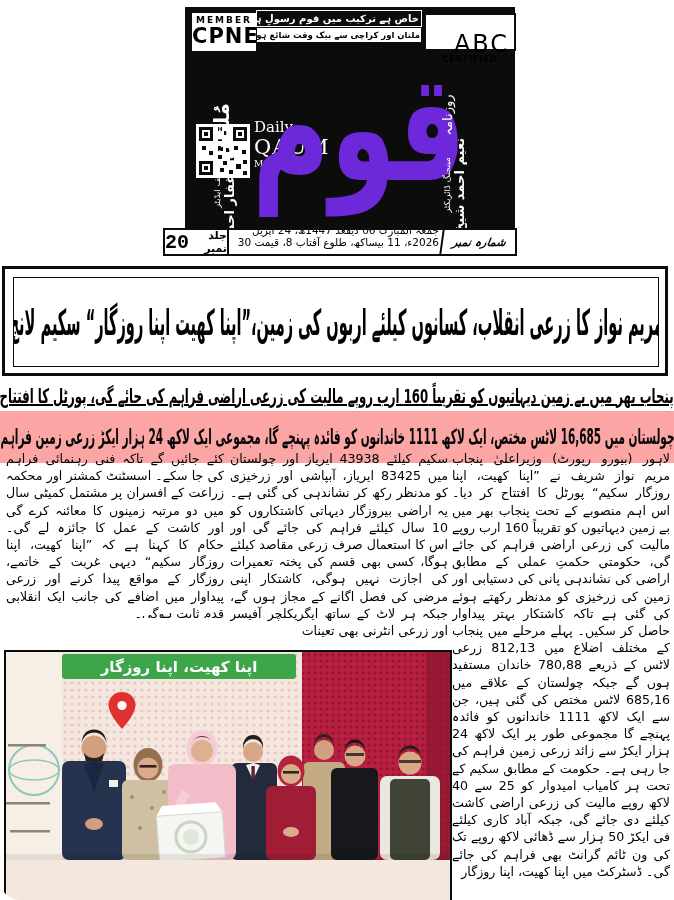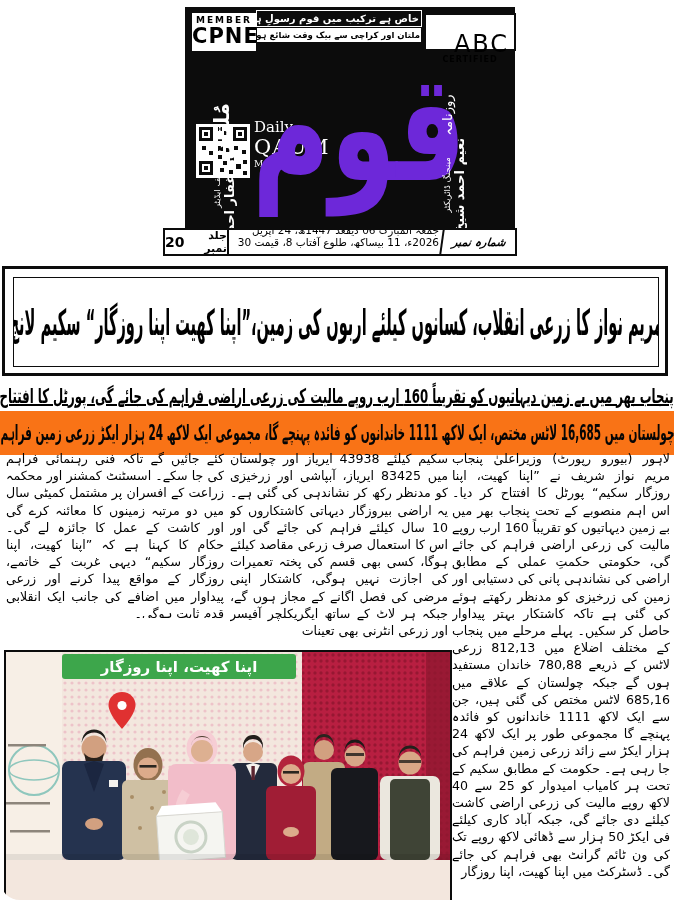--- a/index.html
+++ b/index.html
@@ -35,35 +35,35 @@
   .v-multan{left:172px;top:118px;width:100px;height:26px;font-size:21px;font-weight:bold;line-height:26px;}
   .v-rozn{left:408px;top:106px;width:80px;height:18px;font-size:13px;line-height:18px;}
   .v-editor{left:182px;top:172px;width:96px;height:34px;}
   .v-md{left:412px;top:168px;width:96px;height:34px;}
   .v-title{font-size:8.5px;line-height:1.1;}
   .v-name{font-size:13px;font-weight:bold;line-height:1.2;white-space:nowrap;}
   .datebar{position:absolute;left:163px;top:228px;width:354px;height:28px;background:#fff;
            border:2px solid #0c0c0c;display:flex;direction:ltr;box-sizing:border-box;}
   .db-cell{display:flex;align-items:center;justify-content:center;overflow:hidden;direction:rtl;}
   .db-vol{width:62px;border-right:2px solid #0c0c0c;font-size:11px;font-weight:bold;gap:2px;}
-  .db-vol b{font-size:14px;}
+  .db-vol b{font-size:20px;font-family:Liberation Mono, monospace;}
   .db-date{flex:1;font-size:10.5px;padding:0 2px;}
   .db-issue{width:72px;border-left:2px solid #0c0c0c;font-size:11px;font-style:italic;font-weight:bold;
             transform:skewX(-8deg);}
 
   
   .headline-box{position:absolute;left:2px;top:266px;width:666px;height:110px;
                 border:3px solid #0c0c0c;padding:8px;box-sizing:border-box;}
   .headline-inner{width:100%;height:100%;border:1px solid #0c0c0c;display:flex;
                   align-items:center;justify-content:center;direction:rtl;overflow:hidden;}
   .headline-text{font-size:36px;font-weight:bold;white-space:nowrap;display:inline-block;}
   .sub1{position:absolute;left:0;top:380px;width:674px;height:31px;display:flex;align-items:center;
         justify-content:center;direction:rtl;overflow:hidden;text-decoration:underline;}
   .sub1 span{font-size:20px;font-weight:bold;white-space:nowrap;display:inline-block;}
-  .sub2{position:absolute;left:0;top:411px;width:674px;height:44px;background:#f97316;display:flex;
+  .sub2{position:absolute;left:0;top:411px;width:674px;height:52px;background:#fca5a5;display:flex;
         align-items:center;justify-content:center;direction:rtl;overflow:hidden;}
   .sub2 span{font-size:21px;font-weight:bold;white-space:nowrap;display:inline-block;color:#050505;}
 
   
   .col{position:absolute;direction:rtl;text-align:justify;font-size:12.6px;line-height:17.2px;
        overflow:hidden;}
   .col-right{left:452px;top:450px;width:218px;height:438px;}
   .col-mid{left:230px;top:450px;width:218px;height:196px;}
   .col-left{left:6px;top:450px;width:218px;height:168px;}
 

